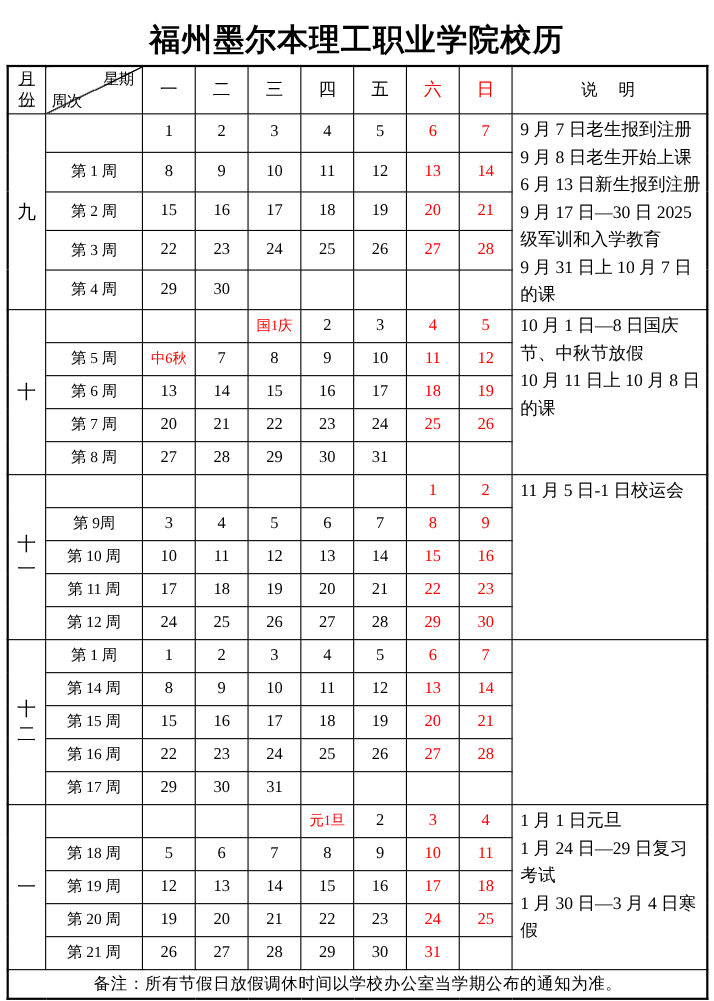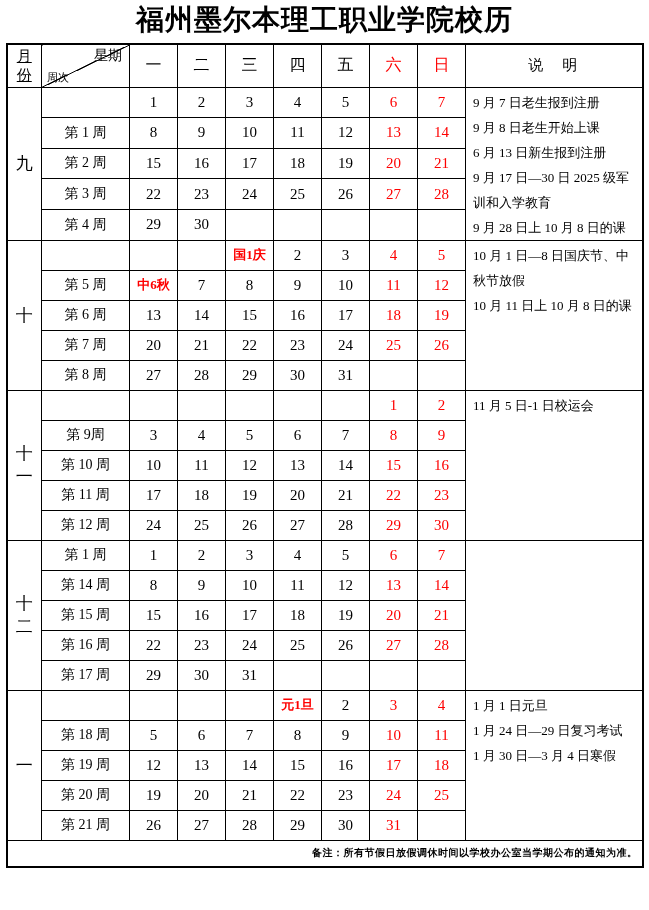--- a/index.html
+++ b/index.html
@@ -1,21 +1,21 @@
 <!DOCTYPE html>
 <html><head>
 <meta charset="utf-8">
 <style>
   html,body{margin:0;padding:0;background:#fff;}
   body{
     width:649px;height:910px;overflow:hidden;
     font-family:"Liberation Serif","DejaVu Serif",serif;
     color:#000;
   }
-  .page{padding-top:4px;}
+  .page{padding-top:20px;}
   .title{
     text-align:center;font-weight:bold;font-size:28px;line-height:32px;
     font-family:"Liberation Sans","DejaVu Sans",sans-serif;
     letter-spacing:1px;
   }
   .title.sub{margin-top:9px;}
   table.calendar{
     border-collapse:collapse;table-layout:fixed;width:636px;
     margin:7px auto 0 auto;border:2px solid #000;
   }
@@ -26,35 +26,35 @@
   th{font-weight:normal;}
   .month-head{font-size:15px;text-decoration:underline;}
   .month-head .stack{display:block;width:18px;margin:0 auto;word-break:break-all;line-height:19px;}
   .diag{
     position:relative;
     background:linear-gradient(to bottom right,
       transparent calc(50% - 0.6px), #000 calc(50% - 0.6px),
       #000 calc(50% + 0.6px), transparent calc(50% + 0.6px));
   }
   .diag .top{position:absolute;top:2px;right:7px;font-size:14px;}
-  .diag .bottom{position:absolute;bottom:2px;left:5px;font-size:11px;}
+  .diag .bottom{position:absolute;bottom:2px;left:5px;font-size:14px;}
   .day-head{font-size:16px;}
   .notes-head{font-size:15px;letter-spacing:2px;}
   td.month-cell{font-size:17px;}
   td.week-cell{font-size:14px;white-space:nowrap;}
   td.day-cell{font-size:15px;}
-  td.day-cell.holiday{font-size:13px;font-weight:bold;white-space:nowrap;}
+  td.day-cell.holiday{font-size:13px;font-weight:normal;white-space:nowrap;}
   td.notes-cell{
     text-align:left;vertical-align:top;
-    padding:2px 2px 0 7px;font-size:13px;line-height:25px;
+    padding:2px 2px 0 7px;font-size:16px;line-height:25px;
   }
   .note-line{white-space:normal;}
   .red{color:#fe0000;}
   td.footer-cell{
-    text-align:right;font-weight:bold;font-size:10px;padding:2px 4px 2px 6px;
+    text-align:center;font-weight:normal;font-size:15px;padding:2px 4px 2px 6px;
     letter-spacing:0.5px;
   }
 </style>
 </head>
 <body>
 
 <div class="page">
   <div class="title">福州墨尔本理工职业学院校历</div>
 
   <table class="calendar">
@@ -98,21 +98,21 @@
           <td class="day-cell">3</td>
           <td class="day-cell">4</td>
           <td class="day-cell">5</td>
           <td class="day-cell red">6</td>
           <td class="day-cell red">7</td>
           <td class="notes-cell" rowspan="5">
             <div class="note-line">9 月 7 日老生报到注册</div>
             <div class="note-line">9 月 8 日老生开始上课</div>
             <div class="note-line">6 月 13 日新生报到注册</div>
             <div class="note-line">9 月 17 日—30 日 2025 级军训和入学教育</div>
-            <div class="note-line">9 月 28 日上 10 月 8 日的课</div>
+            <div class="note-line">9 月 31 日上 10 月 7 日的课</div>
           </td>
         </tr>
         <tr class="week-row">
           <td class="week-cell">第 1 周</td>
           <td class="day-cell">8</td>
           <td class="day-cell">9</td>
           <td class="day-cell">10</td>
           <td class="day-cell">11</td>
           <td class="day-cell">12</td>
           <td class="day-cell red">13</td>

